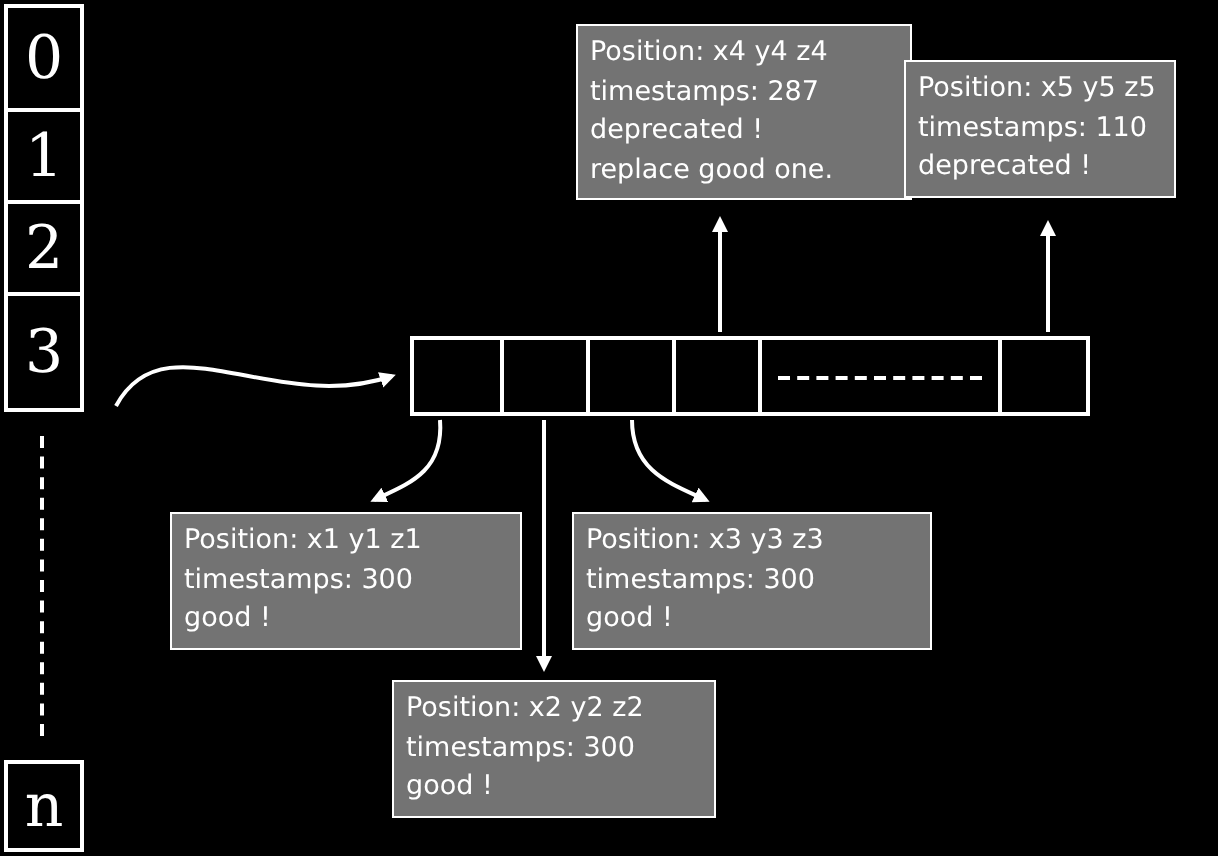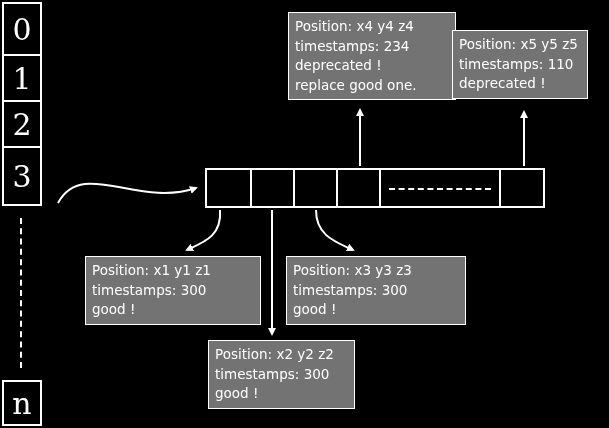--- a/index.html
+++ b/index.html
@@ -78,21 +78,21 @@
     <div class="bucket-cell" style="width:45px"></div>
     <div class="bucket-cell" style="width:45px"></div>
     <div class="bucket-cell" style="width:122px">
       <div class="cell-dashes"></div>
     </div>
     <div class="bucket-cell" style="width:46px"></div>
   </div>
 
   <div class="note" style="left:288px;top:12px;width:168px">
     <div>Position: x4 y4 z4</div>
-    <div>timestamps: 234</div>
+    <div>timestamps: 287</div>
     <div>deprecated !</div>
     <div>replace good one.</div>
   </div>
 
   <div class="note" style="left:452px;top:30px;width:136px">
     <div>Position: x5 y5 z5</div>
     <div>timestamps: 110</div>
     <div>deprecated !</div>
   </div>
 
@@ -101,21 +101,21 @@
     <div>timestamps: 300</div>
     <div>good !</div>
   </div>
 
   <div class="note" style="left:286px;top:256px;width:180px">
     <div>Position: x3 y3 z3</div>
     <div>timestamps: 300</div>
     <div>good !</div>
   </div>
 
-  <div class="note" style="left:208px;top:340px;width:147px">
+  <div class="note" style="left:196px;top:340px;width:162px">
     <div>Position: x2 y2 z2</div>
     <div>timestamps: 300</div>
     <div>good !</div>
   </div>
 
   <svg class="arrows" width="609" height="428" viewBox="0 0 609 428">
     <defs>
       <marker id="ah" markerWidth="12" markerHeight="12" refX="6" refY="4" orient="auto" markerUnits="userSpaceOnUse">
         <path d="M0,0 L8,4 L0,8 Z" fill="#ffffff"></path>
       </marker>

